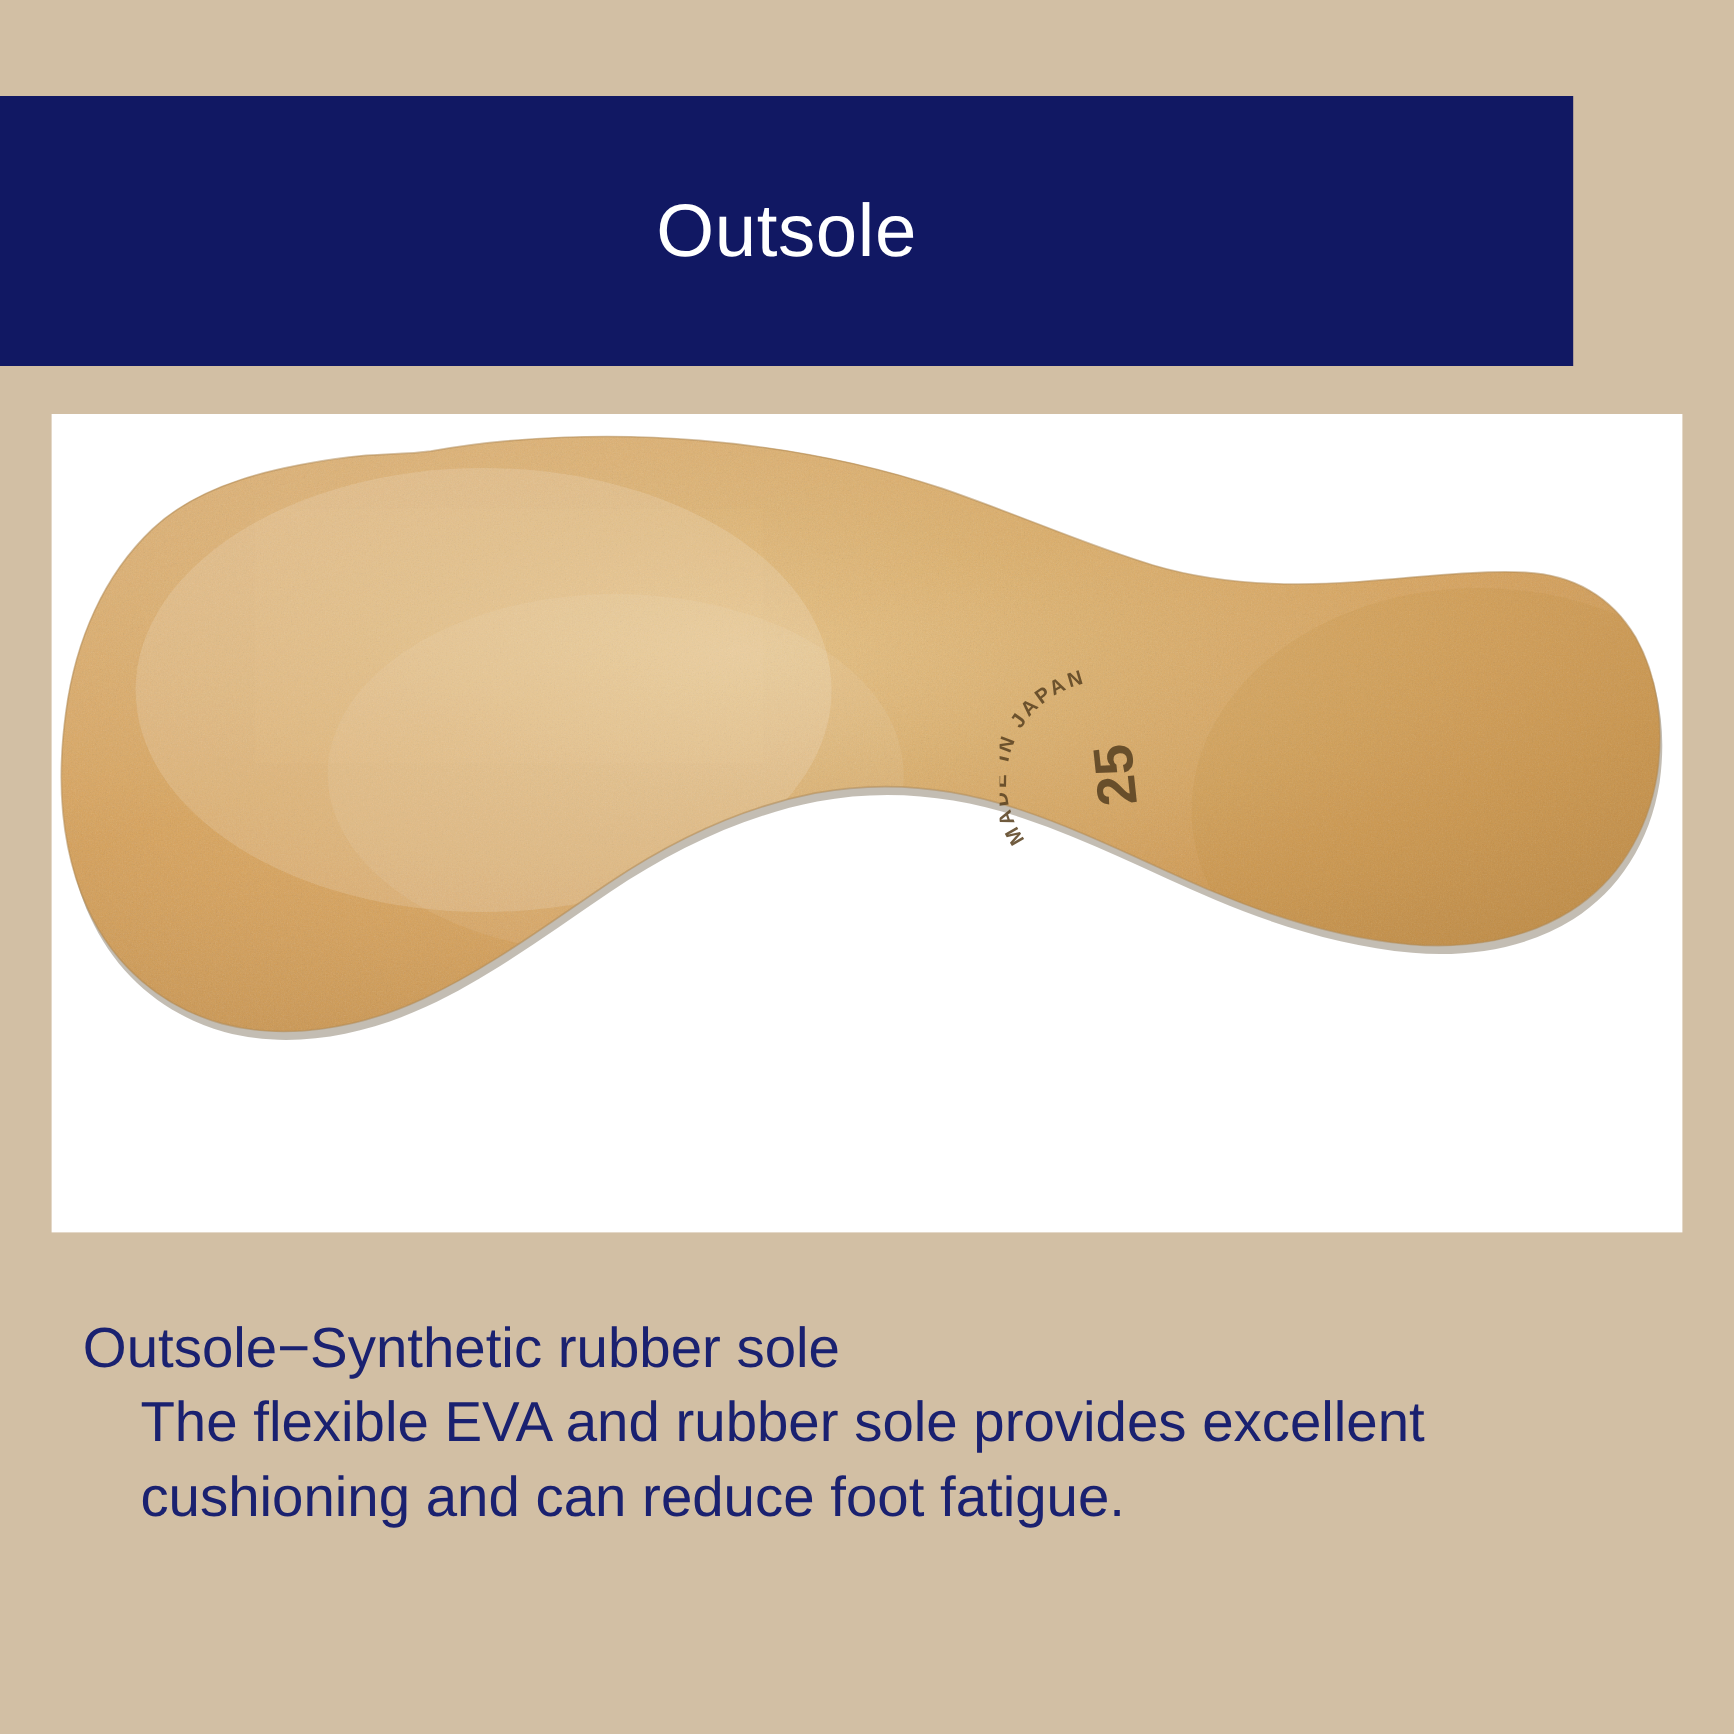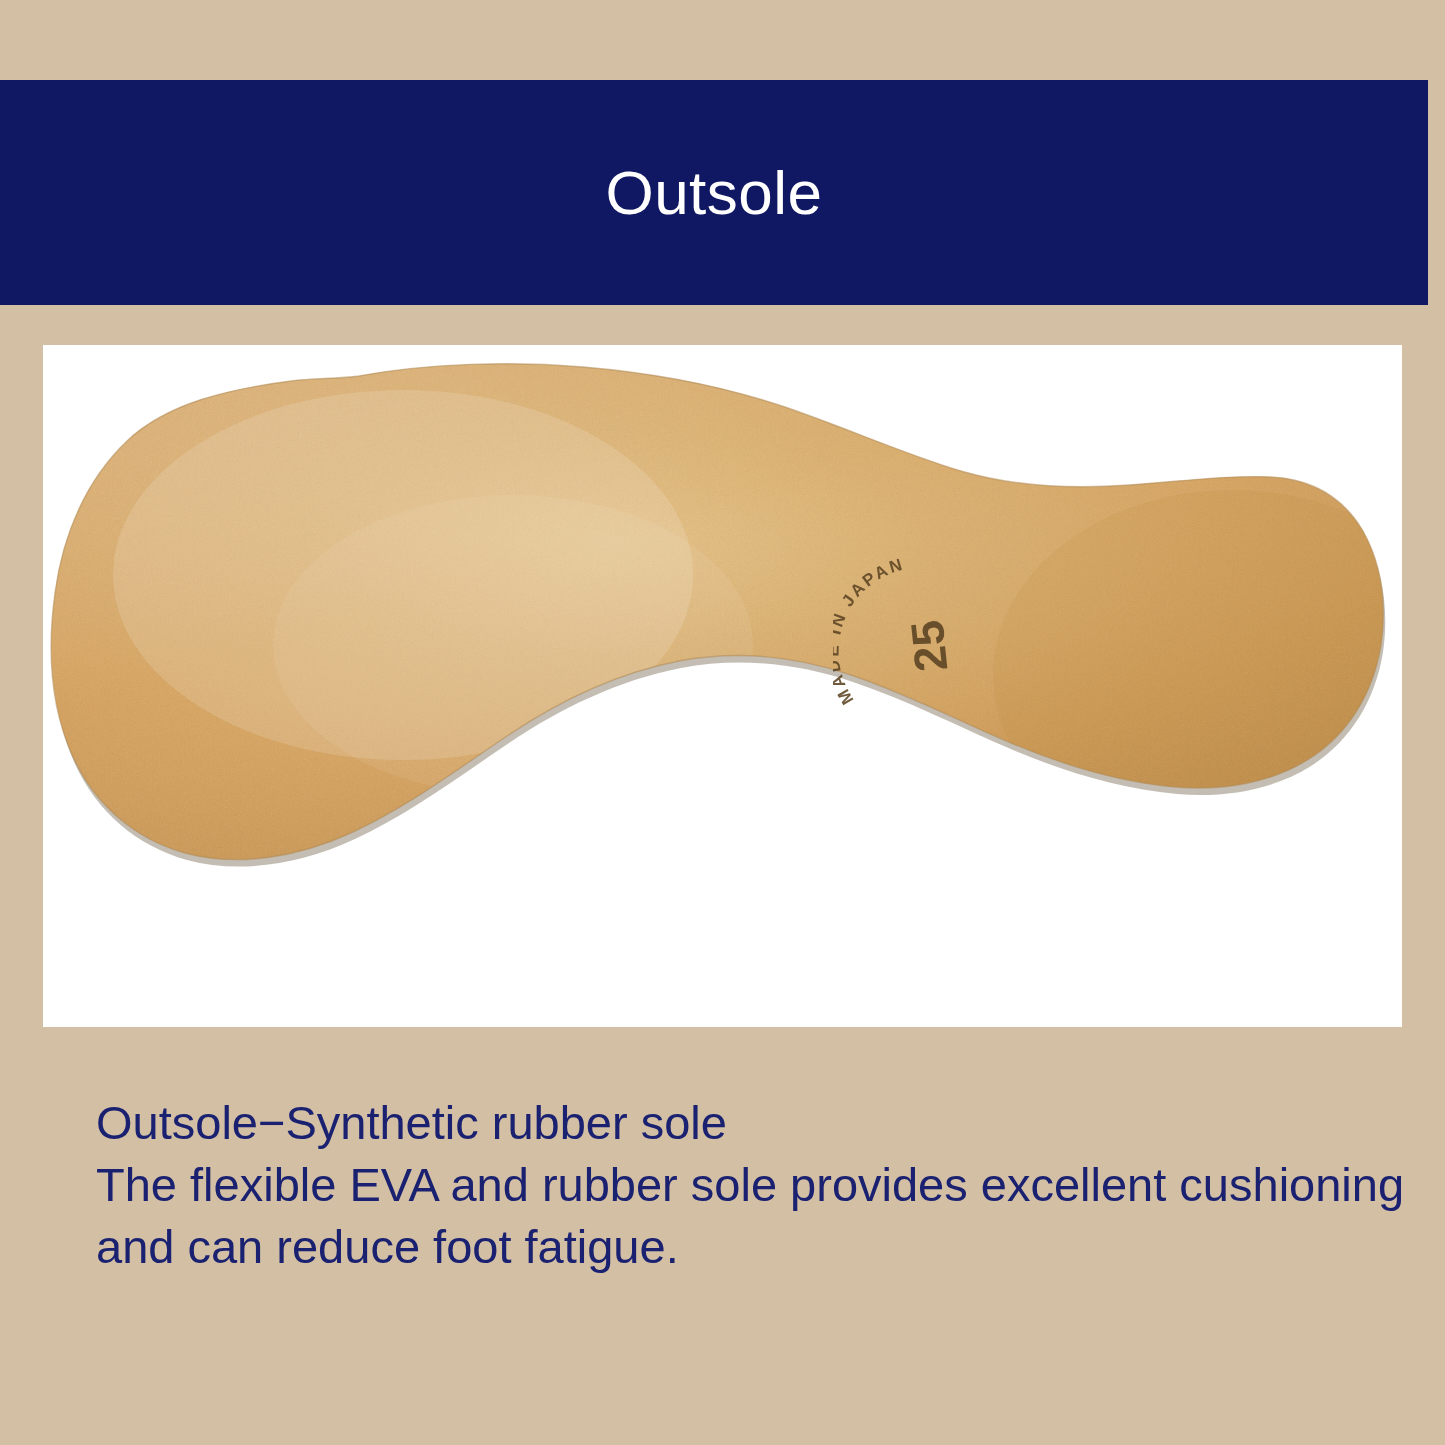--- a/index.html
+++ b/index.html
@@ -22,21 +22,21 @@
     width: 1445px;
     height: 1445px;
     background: #d2bfa4;
   }
 
   
   #header-banner {
     position: absolute;
     left: 0;
     top: 80px;
-    width: 1428px;
+    width: 1311px;
     height: 225px;
     background: #111863;
     display: flex;
     flex-direction: column;
     align-items: center;
     justify-content: center;
     box-sizing: border-box;
   }
   #header-line-1 {
     color: #ffffff;
@@ -92,33 +92,34 @@
   }
   #stamp-svg {
     width: 190px;
     height: 190px;
     display: block;
   }
 
   
   #caption-block {
     position: absolute;
-    left: 96px;
+    left: 69px;
     top: 1092px;
     width: 1330px;
   }
   .caption-line {
     color: #1a2170;
     font-size: 47px;
     line-height: 62px;
     letter-spacing: 0px;
     white-space: nowrap;
   }
   .caption-line.wrap {
     white-space: normal;
+    margin-left: 48px;
   }
 </style>
 </head>
 <body>
 
 <div id="page">
 
   <div id="header-banner">
     <div id="header-line-1">Outsole</div>
   </div>

